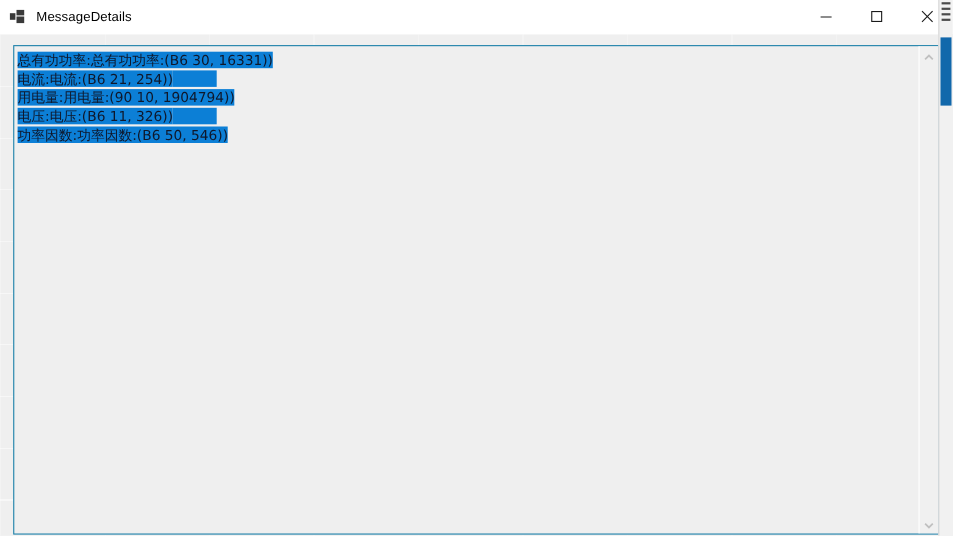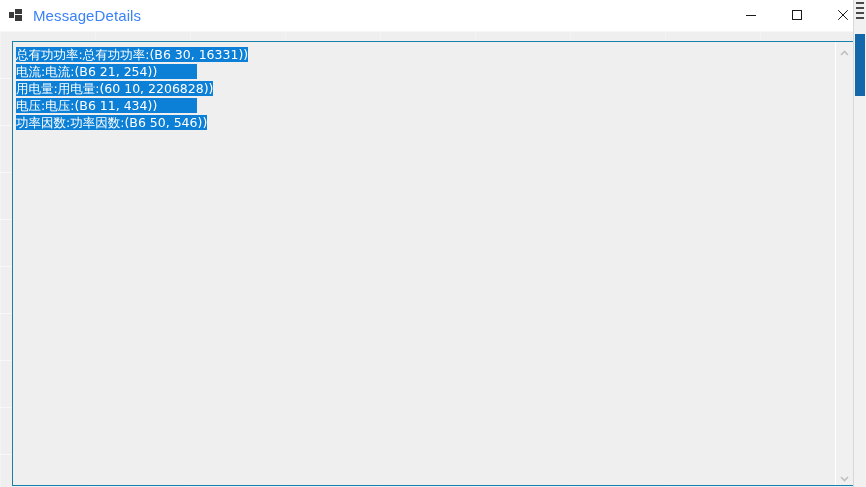--- a/index.html
+++ b/index.html
@@ -48,22 +48,22 @@
   .title-icon i {
     position: absolute;
     background: #3a3a3a;
     display: block;
   }
   .title-icon i.sq-a { left: 0px;  top: 5px;  width: 5px; height: 6px; }
   .title-icon i.sq-b { left: 6px;  top: 2px;  width: 7px; height: 5px; }
   .title-icon i.sq-c { left: 6px;  top: 8px;  width: 7px; height: 6px; }
 
   .title-text {
-    font-size: 15px;
-    color: #3b82f6;
+    font-size: 12px;
+    color: #000000;
     letter-spacing: .1px;
     white-space: nowrap;
     flex: 0 0 auto;
   }
 
   .titlebar-spacer { flex: 1 1 auto; }
 
   .win-buttons {
     display: flex;
     align-items: stretch;
@@ -125,21 +125,21 @@
   .text-line {
     font-family: "DejaVu Sans", "Liberation Sans", sans-serif;
     font-size: 12.5px;
     line-height: 17px;
     height: 17px;
     color: #111111;
     white-space: pre;
   }
   .text-line .sel {
     background: #0c7fd6;
-    color: #ffffff;
+    color: #0f172a;
   }
   
   .text-line .sel-pad {
     background: #0c7fd6;
     color: #0c7fd6;
   }
 
   
   .vscroll {
     width: 17px;
@@ -246,23 +246,23 @@
     <div class="watermark"></div>
 
     <div class="textbox">
 
       <div class="textbox-content">
 
         <div class="text-line"><span class="sel">总有功功率:总有功功率:(B6 30, 16331))</span><span class="sel-pad"></span></div>
 
         <div class="text-line"><span class="sel">电流:电流:(B6 21, 254))</span><span class="sel-pad">          </span></div>
 
-        <div class="text-line"><span class="sel">用电量:用电量:(60 10, 2206828))</span><span class="sel-pad"></span></div>
-
-        <div class="text-line"><span class="sel">电压:电压:(B6 11, 434))</span><span class="sel-pad">          </span></div>
+        <div class="text-line"><span class="sel">用电量:用电量:(90 10, 1904794))</span><span class="sel-pad"></span></div>
+
+        <div class="text-line"><span class="sel">电压:电压:(B6 11, 326))</span><span class="sel-pad">          </span></div>
 
         <div class="text-line"><span class="sel">功率因数:功率因数:(B6 50, 546))</span><span class="sel-pad"></span></div>
 
       </div>
 
       <div class="vscroll">
         <div class="vscroll-arrow">
           <span>
             <svg width="9" height="6" viewBox="0 0 9 6">
               <path d="M1 5 L4.5 1.5 L8 5" fill="none" stroke="#c0c0c0" stroke-width="1.6"></path>

